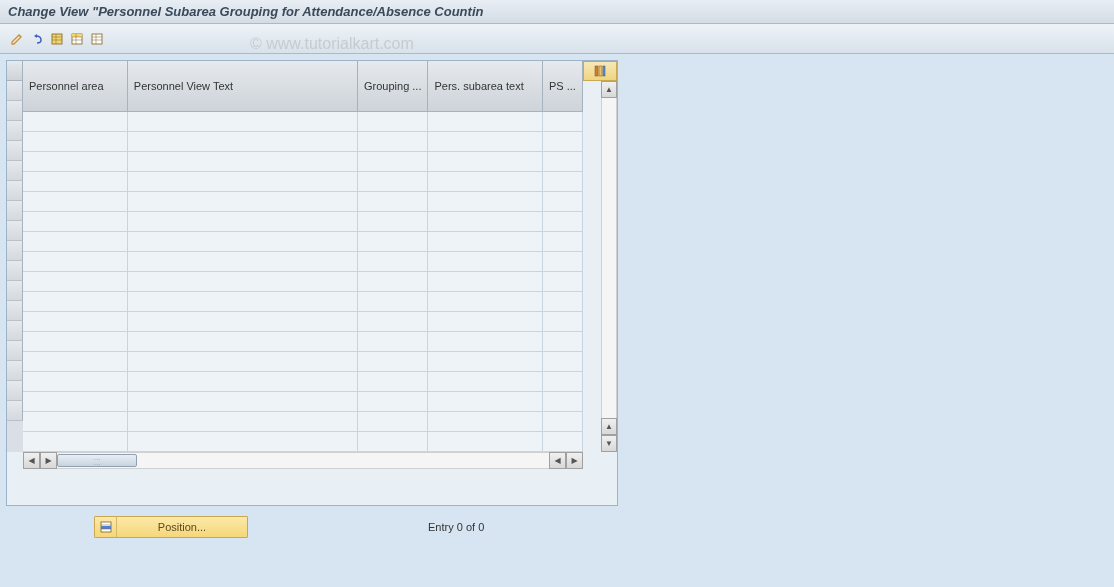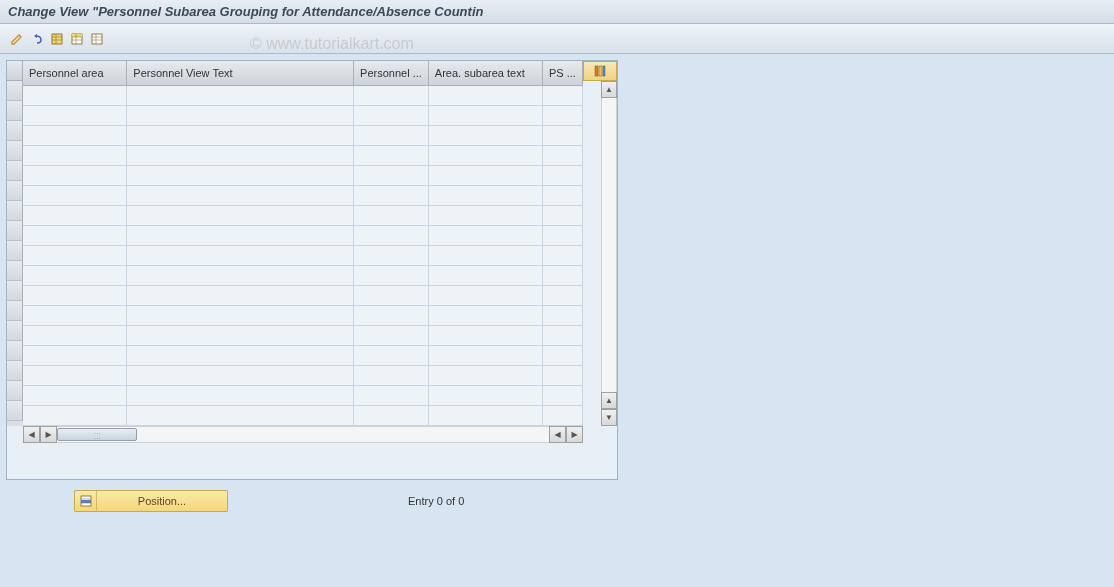--- a/index.html
+++ b/index.html
@@ -76,21 +76,21 @@
       cursor: pointer;
     }
     .data-table {
       border-collapse: collapse;
       width: 560px;
     }
     .data-table th {
       background: linear-gradient(to bottom, #e6e9ed 0%, #cdd3d9 100%);
       border-bottom: 1px solid #a8b2bc;
       border-right: 1px solid #a8b2bc;
-      padding: 6px 6px;
+      padding: 19px 6px;
       text-align: left;
       font-weight: normal;
       color: #333;
       height: 16px;
       white-space: nowrap;
       overflow: hidden;
     }
     .data-table td {
       background: #eef3f8;
       border-bottom: 1px solid #c8d4e0;
@@ -194,21 +194,21 @@
     }
     .bottom-spacer {
       height: 36px;
       background: #e8eff5;
     }
     .footer-row {
       display: flex;
       align-items: center;
       padding: 10px 0;
       gap: 180px;
-      margin-left: 68px;
+      margin-left: 88px;
     }
     .position-btn {
       display: flex;
       align-items: center;
       background: linear-gradient(to bottom, #fce8a8 0%, #f5d77a 100%);
       border: 1px solid #c8a850;
       height: 22px;
       cursor: pointer;
       border-radius: 1px;
     }
@@ -309,22 +309,22 @@
             <div class="row-selector"></div>
             <div class="row-selector"></div>
             <div class="row-selector"></div>
           </div>
       </div>
       <table class="data-table">
         <thead>
           <tr>
             <th class="col1">Personnel area</th>
             <th class="col2">Personnel View Text</th>
-            <th class="col3">Personnel ...</th>
-            <th class="col4">Area. subarea text</th>
+            <th class="col3">Grouping ...</th>
+            <th class="col4">Pers. subarea text</th>
             <th class="col5">PS ...</th>
           </tr>
         </thead>
         <tbody id="table-body">
             <tr>
               <td class="col1"><input type="text" style=""></td>
               <td class="col2"><input type="text" style=""></td>
               <td class="col3"><input type="text" style=""></td>
               <td class="col4"><input type="text" style=""></td>
               <td class="col5"><input type="text" style=""></td>

